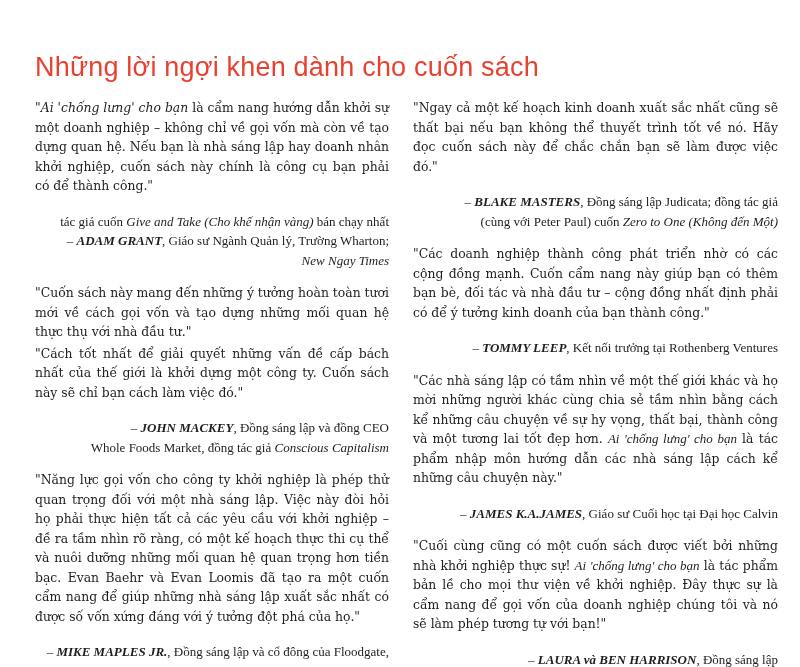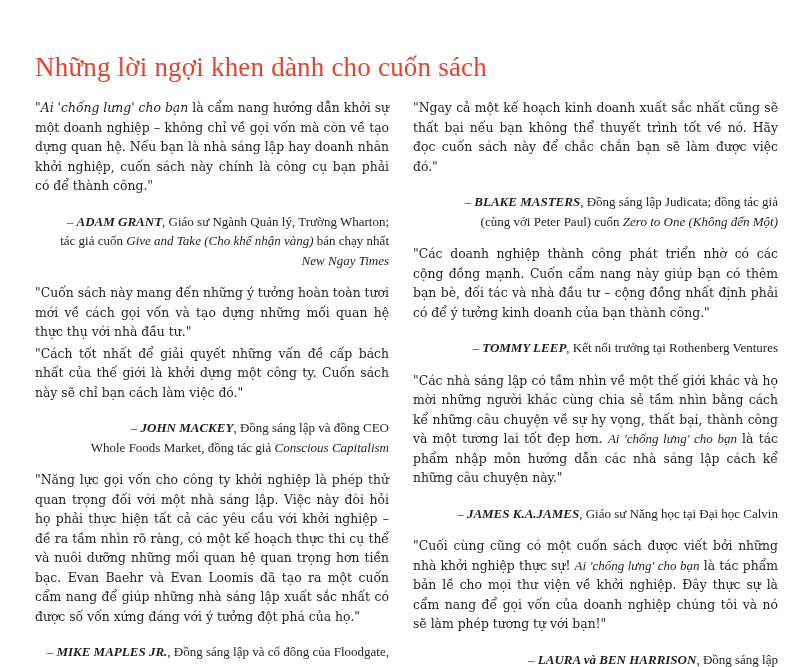--- a/index.html
+++ b/index.html
@@ -6,21 +6,21 @@
   .page{
     position:relative;
     width:800px;height:667px;
     background:#ffffff;
     box-sizing:border-box;
     padding:52px 22px 0 35px;
     overflow:hidden;
     color:#1e1e1e;
   }
   .title{
-    font-family:Liberation Serif, serif;
+    font-family:Liberation Sans, sans-serif;
     font-weight:normal;
     font-size:27px;
     letter-spacing:0.2px;
     color:#e8412f;
     margin:0 0 15px 0;
   }
   .cols{
     display:flex;
     gap:24px;
     align-items:flex-start;
@@ -51,22 +51,22 @@
 </head>
 <body>
 
 <div class="page">
   <h1 class="title">Những lời ngợi khen dành cho cuốn sách</h1>
   <div class="cols">
     <div class="col left">
         <div class="testimonial">
           <p class="quote"><span class="s-n">"</span><span class="s-i">Ai 'chống lưng' cho bạn</span><span class="s-n"> là cẩm nang hướng dẫn khởi sự một doanh nghiệp – không chỉ về gọi vốn mà còn về tạo dựng quan hệ. Nếu bạn là nhà sáng lập hay doanh nhân khởi nghiệp, cuốn sách này chính là công cụ bạn phải có để thành công."</span></p>
           <div class="attr">
+            <div class="attr-line"><span class="s-n">tác giả cuốn </span><span class="s-i">Give and Take (Cho khế nhận vàng)</span><span class="s-n"> bán chạy nhất</span></div>
             <div class="attr-line"><span class="s-n">– </span><span class="s-bi">ADAM GRANT</span><span class="s-n">, Giáo sư Ngành Quản lý, Trường Wharton;</span></div>
-            <div class="attr-line"><span class="s-n">tác giả cuốn </span><span class="s-i">Give and Take (Cho khế nhận vàng)</span><span class="s-n"> bán chạy nhất</span></div>
             <div class="attr-line"><span class="s-i">New Ngay Times</span></div>
           </div>
         </div>
         <div class="testimonial">
           <p class="quote"><span class="s-n">"Cuốn sách này mang đến những ý tưởng hoàn toàn tươi mới về cách gọi vốn và tạo dựng những mối quan hệ thực thụ với nhà đầu tư."</span></p>
         </div>
         <div class="testimonial">
           <p class="quote"><span class="s-n">"Cách tốt nhất để giải quyết những vấn đề cấp bách nhất của thế giới là khởi dựng một công ty. Cuốn sách này sẽ chỉ bạn cách làm việc đó."</span></p>
           <div class="attr">
             <div class="attr-line"><span class="s-n">– </span><span class="s-bi">JOHN MACKEY</span><span class="s-n">, Đồng sáng lập và đồng CEO</span></div>
@@ -90,21 +90,21 @@
         </div>
         <div class="testimonial">
           <p class="quote"><span class="s-n">"Các doanh nghiệp thành công phát triển nhờ có các cộng đồng mạnh. Cuốn cẩm nang này giúp bạn có thêm bạn bè, đối tác và nhà đầu tư – cộng đồng nhất định phải có để ý tưởng kinh doanh của bạn thành công."</span></p>
           <div class="attr">
             <div class="attr-line"><span class="s-n">– </span><span class="s-bi">TOMMY LEEP</span><span class="s-n">, Kết nối trưởng tại Rothenberg Ventures</span></div>
           </div>
         </div>
         <div class="testimonial">
           <p class="quote"><span class="s-n">"Các nhà sáng lập có tầm nhìn về một thế giới khác và họ mời những người khác cùng chia sẻ tầm nhìn bằng cách kể những câu chuyện về sự hy vọng, thất bại, thành công và một tương lai tốt đẹp hơn. </span><span class="s-li">Ai 'chống lưng' cho bạn</span><span class="s-n"> là tác phẩm nhập môn hướng dẫn các nhà sáng lập cách kể những câu chuyện này."</span></p>
           <div class="attr">
-            <div class="attr-line"><span class="s-n">– </span><span class="s-bi">JAMES K.A.JAMES</span><span class="s-n">, Giáo sư Năng học tại Đại học Calvin</span></div>
+            <div class="attr-line"><span class="s-n">– </span><span class="s-bi">JAMES K.A.JAMES</span><span class="s-n">, Giáo sư Cuối học tại Đại học Calvin</span></div>
           </div>
         </div>
         <div class="testimonial">
           <p class="quote"><span class="s-n">"Cuối cùng cũng có một cuốn sách được viết bởi những nhà khởi nghiệp thực sự! </span><span class="s-li">Ai 'chống lưng' cho bạn</span><span class="s-n"> là tác phẩm bản lề cho mọi thư viện về khởi nghiệp. Đây thực sự là cẩm nang để gọi vốn của doanh nghiệp chúng tôi và nó sẽ làm phép tương tự với bạn!"</span></p>
           <div class="attr">
             <div class="attr-line"><span class="s-n">– </span><span class="s-bi">LAURA và BEN HARRISON</span><span class="s-n">, Đồng sáng lập</span></div>
             <div class="attr-line"><span class="s-n">Jonas Paul Eyewear</span></div>
           </div>
         </div>
       </div>

